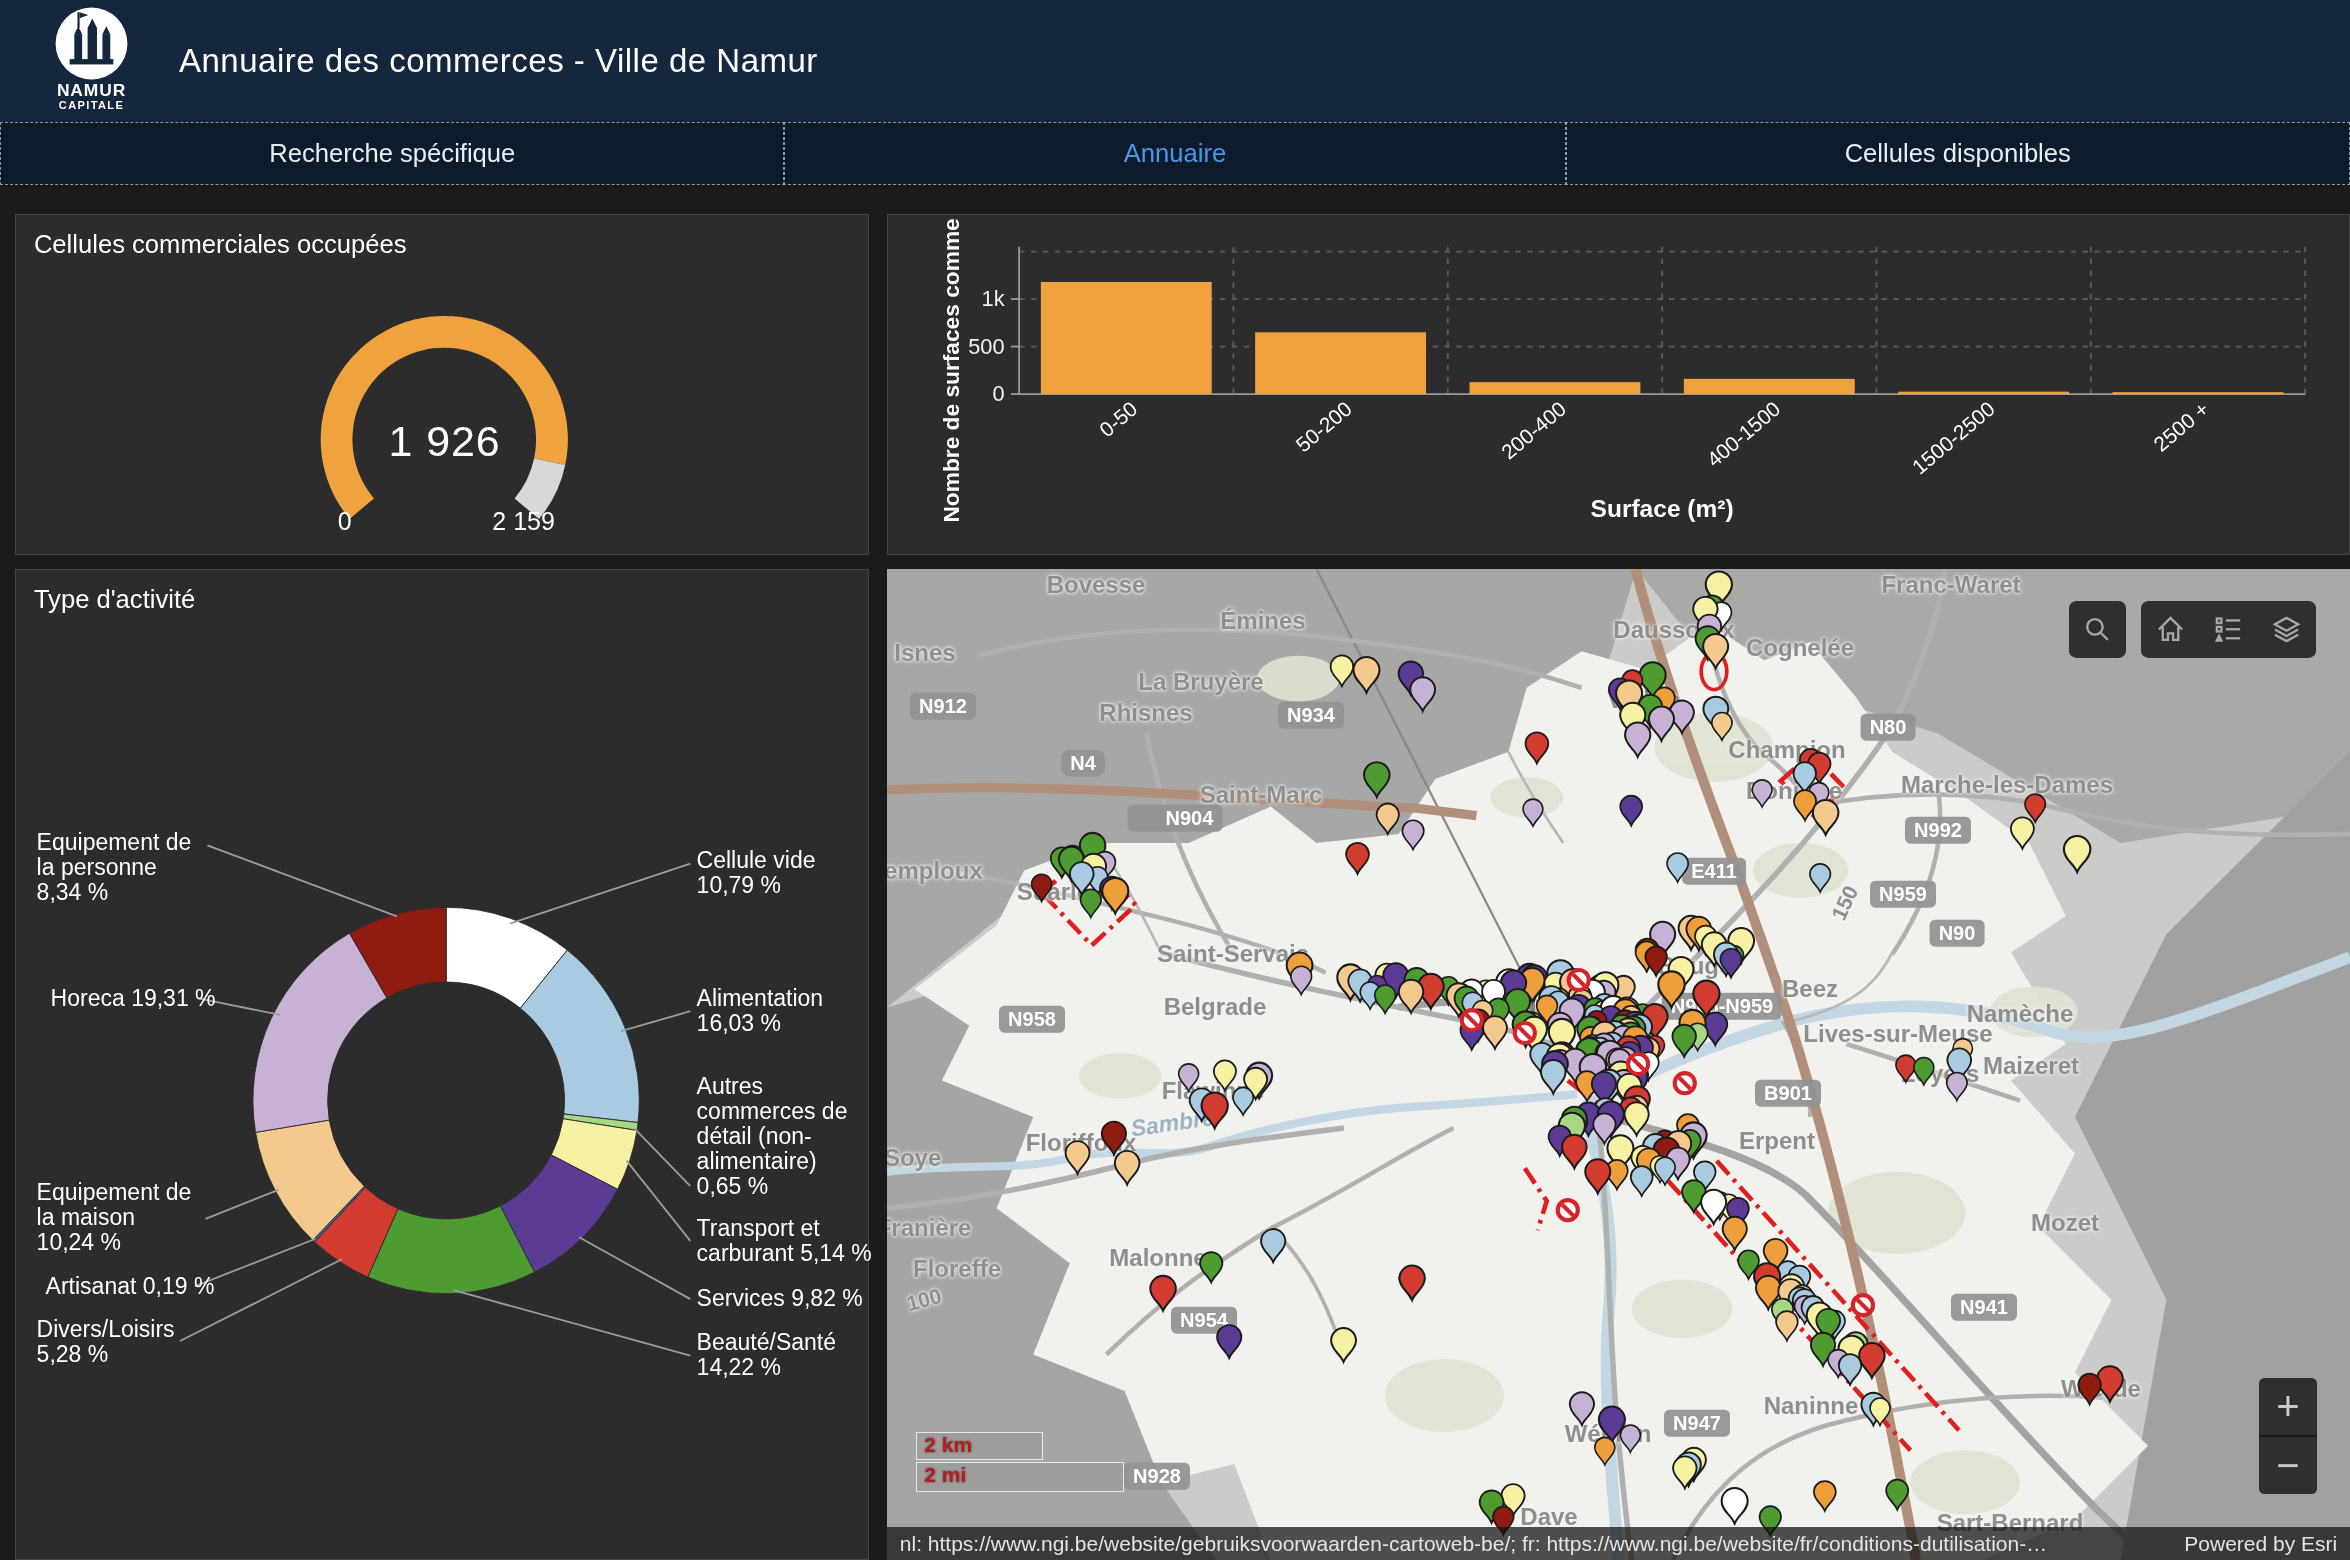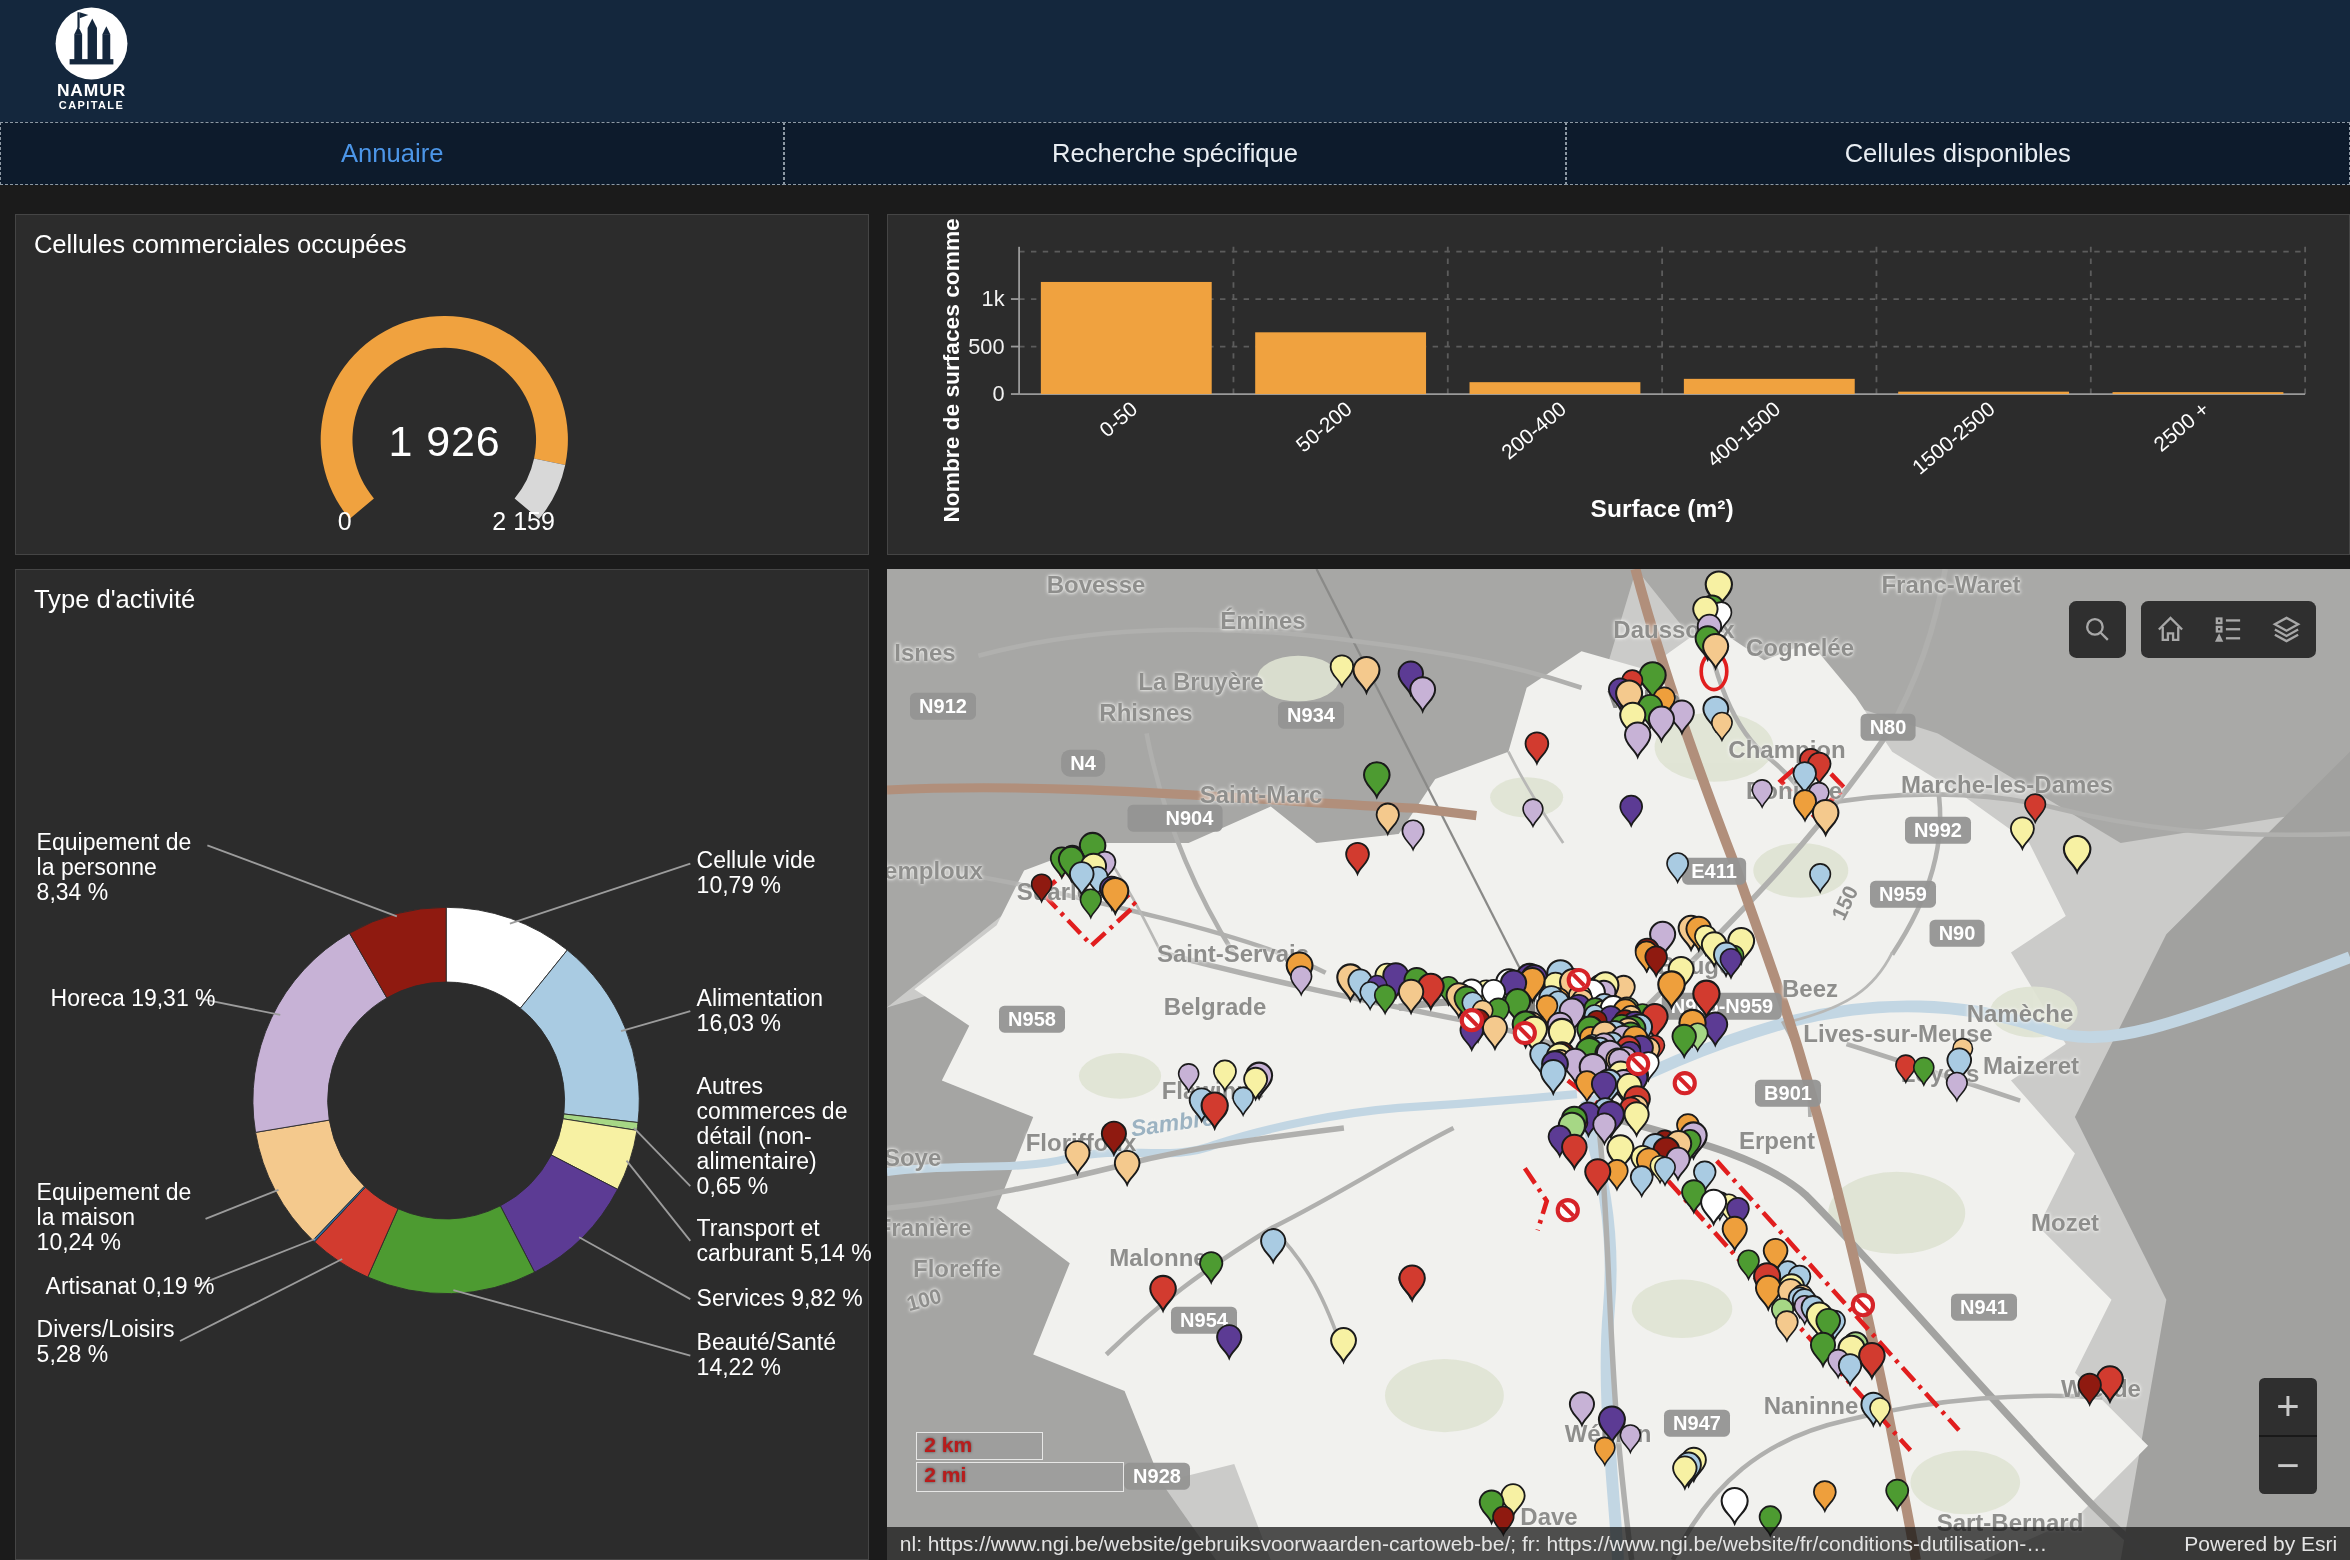--- a/index.html
+++ b/index.html
@@ -74,28 +74,29 @@
         <rect x="31" y="18" width="5" height="18"></rect>
         <polygon points="31,18 33.5,13 36,18"></polygon>
         <rect x="15" y="4" width="1.4" height="10"></rect>
         <polygon points="16.4,4 22,5.8 16.4,7.8"></polygon>
         <rect x="10" y="34" width="28" height="3.4"></rect>
       </g>
     </svg>
     <span class="logo-t1">NAMUR</span>
     <span class="logo-t2">CAPITALE</span>
   </div>
+  <h1 class="app-title">Annuaire des commerces - Ville de Namur</h1>
 </header>
 
 <nav class="tabs">
+  <div class="tab">
+      <span>Recherche spécifique</span>
+    </div>
   <div class="tab active">
       <span>Annuaire</span>
-    </div>
-  <div class="tab">
-      <span>Recherche spécifique</span>
     </div>
   <div class="tab">
       <span>Cellules disponibles</span>
     </div>
 </nav>
 
 <section class="panel" id="gauge-panel">
   <h2>Cellules commerciales occupées</h2>
   <svg id="gauge-svg" class="fillsvg" viewBox="0 0 935 373">
       <path d="M365.8 334.4A136 136 0 1 1 603.1 275.1L568.8 267.9A101 101 0 1 0 392.6 311.9Z" fill="#F0A23F"></path>

